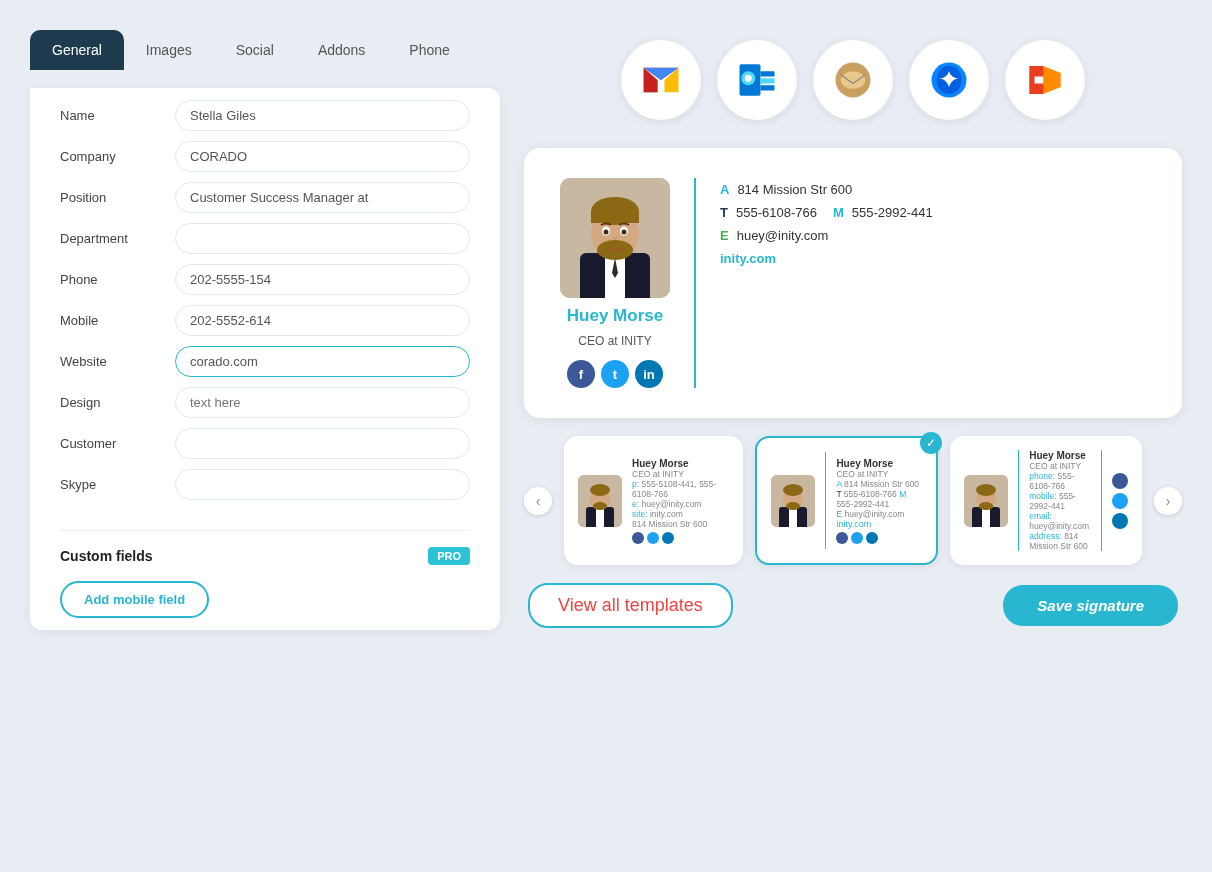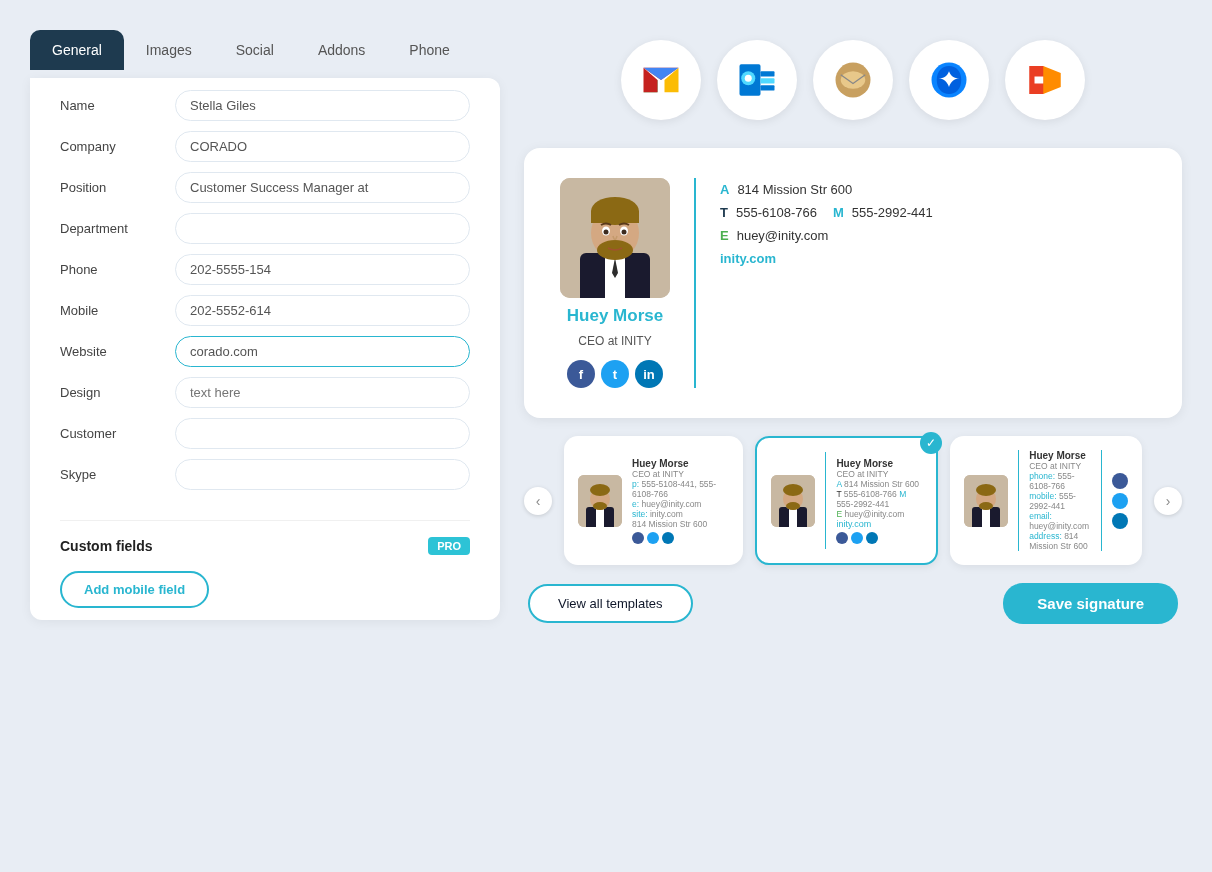--- a/index.html
+++ b/index.html
@@ -16,21 +16,21 @@
 
     
     .left-panel {
       width: 470px;
       flex-shrink: 0;
     }
 
     .tabs {
       display: flex;
       background: transparent;
-      margin-bottom: 8px;
+      margin-bottom: 18px;
     }
     .tab {
       padding: 12px 22px;
       border-radius: 10px 10px 0 0;
       cursor: pointer;
       font-size: 14px;
       font-weight: 500;
       color: #555;
       background: transparent;
       border: none;
@@ -320,36 +320,37 @@
     
     .action-row {
       display: flex;
       justify-content: space-between;
       align-items: center;
       padding: 0 4px;
     }
     .view-templates-btn {
       border: 2px solid #29b6d0;
       background: white;
-      color: #0f172a;
+      color: #ef4444;
       border-radius: 20px;
       padding: 10px 28px;
-      font-size: 13px;
+      font-size: 18px;
       font-weight: 500;
       cursor: pointer;
     }
     .save-btn {
       background: #29b6d0;
       color: white;
       border: none;
       border-radius: 20px;
       padding: 12px 34px;
       font-size: 15px;
       font-weight: 600;
       cursor: pointer;
+      font-style: italic;
     }
   </style>
 </head>
 <body>
 
 <div class="left-panel">
   <div class="tabs">
     <button class="tab active">General</button>
     <button class="tab">Images</button>
     <button class="tab">Social</button>

